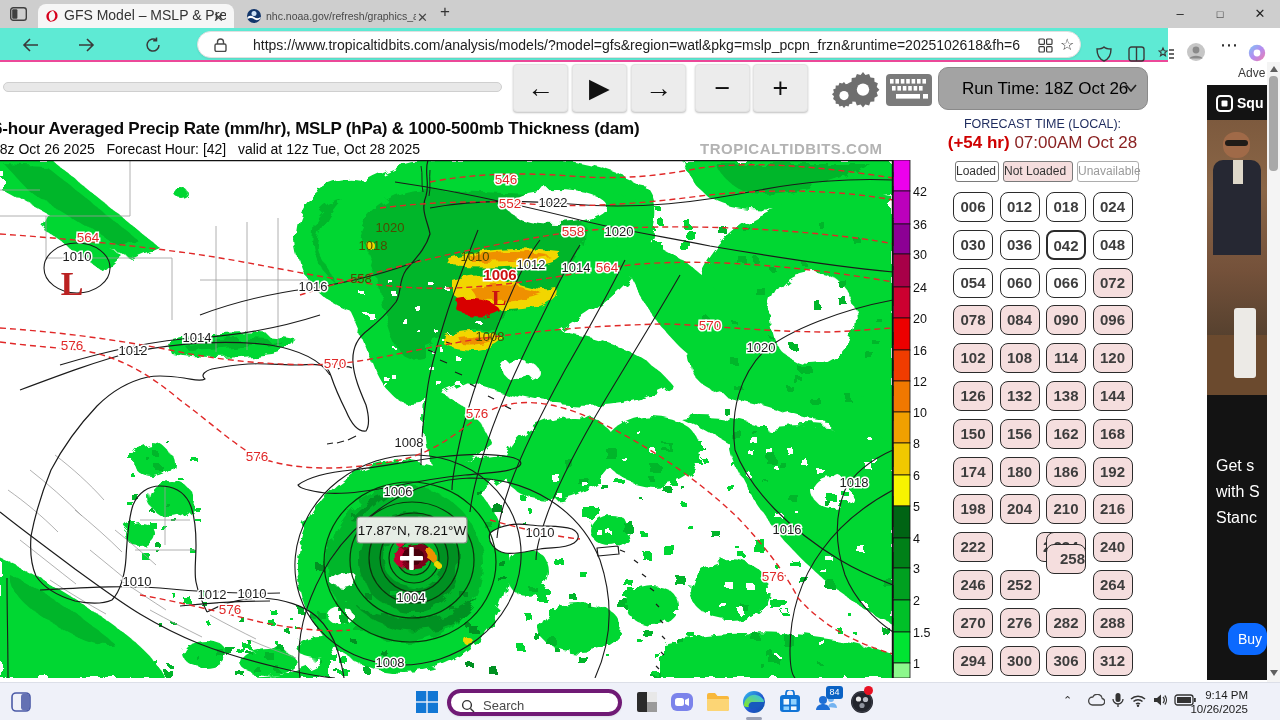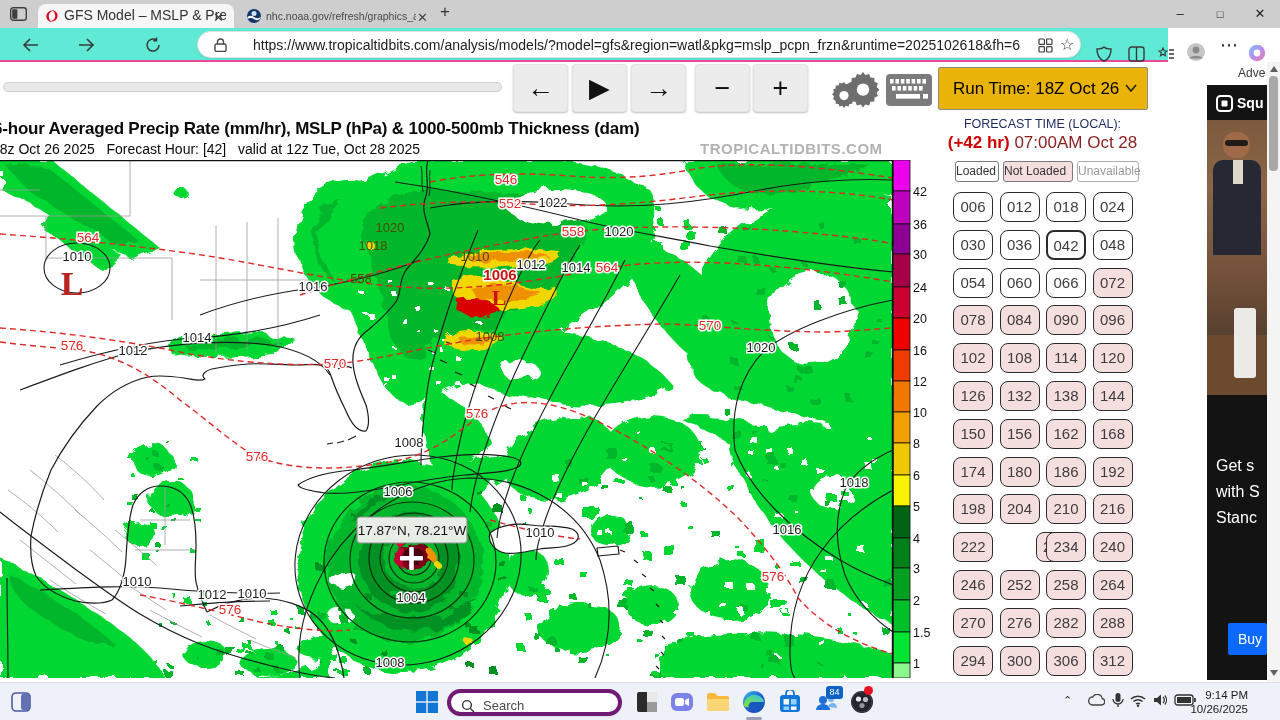--- a/index.html
+++ b/index.html
@@ -13,29 +13,29 @@
 .tabx{position:absolute;top:6px;font-size:13px;color:#444}
 #winctl{position:absolute;right:0;top:0;height:28px;color:#222}
 .wbtn{position:absolute;top:0;width:40px;height:28px;text-align:center;line-height:28px;font-size:13px}
 
 #addr{position:absolute;left:0;top:28px;width:1168px;height:34px;background:#5eead4;border-bottom:2px solid #ec4899}
 #urlpill{position:absolute;left:197px;top:3px;width:884px;height:27px;background:#fff;border:1px solid #e0e0e0;border-radius:14px;box-shadow:0 1px 2px rgba(0,0,0,.08)}
 .aico{position:absolute;top:0;height:34px;line-height:34px;color:#3c3c3c;font-size:15px}
 
 .tbtn{position:absolute;top:64px;width:55px;height:48px;background:#ececec;border:1px solid #e3e3e3;border-radius:4px;box-shadow:0 1px 2px rgba(0,0,0,.25);text-align:center;line-height:46px;font-size:27px;color:#111}
 #slider{position:absolute;left:3px;top:82px;width:499px;height:10px;background:#e8e8e8;border:1px solid #cfcfcf;border-radius:5px}
-#runtime{position:absolute;left:938px;top:67px;width:210px;height:43px;background:#eab308;border:1px solid #8a8a8a;border-radius:2px;font-size:17px;color:#000;line-height:41px;padding-left:14px}
+#runtime{position:absolute;left:938px;top:67px;width:210px;height:43px;background:#a3a3a3;border:1px solid #8a8a8a;border-radius:10px;font-size:17px;color:#000;line-height:41px;padding-left:23px}
 #mtitle{position:absolute;left:-7px;top:119px;font-size:17px;font-weight:bold;color:#0a0a0a;white-space:nowrap;letter-spacing:-.2px}
 #msub{position:absolute;left:-8px;top:141px;font-size:14px;color:#0a0a0a;white-space:nowrap}
 #wmark{position:absolute;left:700px;top:140px;font-size:15px;font-weight:bold;color:#b3b3b3;letter-spacing:.5px}
 
 #fctime{position:absolute;left:940px;top:117px;width:205px;text-align:center;font-size:12.5px;color:#1d2b5e}
 #fctime2{position:absolute;left:925px;top:133px;width:235px;text-align:center;font-size:17px;font-weight:bold;color:#8b2f2f;white-space:nowrap}
 .lgbtn{position:absolute;top:161px;height:21px;border:1px solid #7a7a7a;border-radius:3px;font-size:12px;color:#333;line-height:19px}
-.fh{position:absolute;width:40px;height:30px;border:1.4px solid #2b2b2b;border-radius:8px;background:#fff;font-size:15px;font-weight:normal;color:#3d3d3d;text-align:center;line-height:28px}
+.fh{position:absolute;width:40px;height:30px;border:1.4px solid #2b2b2b;border-radius:8px;background:#fff;font-size:15px;font-weight:bold;color:#3d3d3d;text-align:center;line-height:28px}
 .fhp{background:#f5dede}
 
 #ad{position:absolute;left:1207px;top:85px;width:60px;height:595px;background:#131313;overflow:hidden}
 
 #sbar{position:absolute;left:1267px;top:62px;width:13px;height:620px;background:#f4f4f4}
 
 #tbar{position:absolute;left:0;top:682px;width:1280px;height:38px;background:#eff1f9;border-top:1px solid #dcdfe8}
 .tico{position:absolute;top:7px;width:24px;height:24px}
 #clock{position:absolute;right:32px;top:5px;text-align:right;font-size:11.5px;color:#1a1a1a;line-height:14px}
 </style></head><body>
@@ -815,21 +815,21 @@
     <rect x="37" y="20" width="5" height="4.6" fill="#fff"></rect>
   </svg>
 <div id="runtime">Run Time: 18Z Oct 26<svg class="abs" style="right:10px;top:16px" width="12" height="8">
       <path d="M1 1 L6 7 L11 1" fill="none" stroke="#222" stroke-width="1.6"></path>
     </svg></div>
 <div class="abs" style="left:1238px;top:66px;font-size:12px;color:#3a3a3a">Adve</div>
 <div id="mtitle">6-hour Averaged Precip Rate (mm/hr), MSLP (hPa) &amp; 1000-500mb Thickness (dam)</div>
 <div id="msub">18z Oct 26 2025&nbsp;&nbsp; Forecast Hour: [42]&nbsp;&nbsp; valid at 12z Tue, Oct 28 2025</div>
 <div id="wmark">TROPICALTIDBITS.COM</div>
 <div id="fctime">FORECAST TIME (LOCAL):</div>
-<div id="fctime2"><span style="color:#cf0000">(+42 hr)</span> <span style="font-weight:normal;color:#8b2222;font-size:17px">07:00AM Oct 28</span></div>
+<div id="fctime2"><span style="color:#cf0000">(+54 hr)</span> <span style="font-weight:normal;color:#8b2222;font-size:17px">07:00AM Oct 28</span></div>
 <div class="lgbtn" style="left:955px;width:44px">Loaded</div>
 <div class="lgbtn" style="left:1003px;width:70px;background:#f5dede">Not Loaded</div>
 <div class="lgbtn" style="left:1077px;width:62px;color:#9a9a9a;border-color:#adadad">Unavailable</div>
 <div class="fh" style="left:953px;top:192.0px;">006</div>
 <div class="fh" style="left:999.5px;top:192.0px;">012</div>
 <div class="fh" style="left:1046px;top:192.0px;">018</div>
 <div class="fh" style="left:1092.5px;top:192.0px;">024</div>
 <div class="fh" style="left:953px;top:229.8px;">030</div>
 <div class="fh" style="left:999.5px;top:229.8px;">036</div>
 <div class="fh" style="left:1046px;top:229.8px;border-width:2px;line-height:27px;">042</div>
@@ -861,21 +861,21 @@
 <div class="fh fhp" style="left:953px;top:494.4px;">198</div>
 <div class="fh fhp" style="left:999.5px;top:494.4px;">204</div>
 <div class="fh fhp" style="left:1046px;top:494.4px;">210</div>
 <div class="fh fhp" style="left:1092.5px;top:494.4px;">216</div>
 <div class="fh fhp" style="left:953px;top:532.2px;">222</div>
 <div class="fh fhp" style="left:999.5px;top:532.2px;margin-left:36px;">228</div>
 <div class="fh fhp" style="left:1046px;top:532.2px;">234</div>
 <div class="fh fhp" style="left:1092.5px;top:532.2px;">240</div>
 <div class="fh fhp" style="left:953px;top:570.0px;">246</div>
 <div class="fh fhp" style="left:999.5px;top:570.0px;">252</div>
-<div class="fh fhp" style="left:1046px;top:570.0px;">258</div>
+<div class="fh fhp" style="left:1046px;top:544px;text-align:right;">258</div>
 <div class="fh fhp" style="left:1092.5px;top:570.0px;">264</div>
 <div class="fh fhp" style="left:953px;top:607.8px;">270</div>
 <div class="fh fhp" style="left:999.5px;top:607.8px;">276</div>
 <div class="fh fhp" style="left:1046px;top:607.8px;">282</div>
 <div class="fh fhp" style="left:1092.5px;top:607.8px;">288</div>
 <div class="fh fhp" style="left:953px;top:645.6px;">294</div>
 <div class="fh fhp" style="left:999.5px;top:645.6px;">300</div>
 <div class="fh fhp" style="left:1046px;top:645.6px;">306</div>
 <div class="fh fhp" style="left:1092.5px;top:645.6px;">312</div>
 <div id="ad">
@@ -886,21 +886,21 @@
  <span class="abs" style="left:30px;top:10px;color:#fff;font-size:14px;font-weight:bold">Squ</span>
  <div class="abs" style="left:0;top:35px;width:60px;height:275px;background:linear-gradient(180deg,#7d5a3e 0%,#8a6647 25%,#74513a 55%,#54402e 80%,#463526 100%)">
    <div class="abs" style="left:16px;top:12px;width:27px;height:26px;border-radius:46%;background:#a06a48"></div>
    <div class="abs" style="left:18px;top:20px;width:23px;height:6px;border-radius:3px;background:#201c18"></div>
    <div class="abs" style="left:6px;top:40px;width:48px;height:95px;border-radius:10px 10px 0 0;background:#262833"></div>
    <div class="abs" style="left:26px;top:40px;width:10px;height:24px;background:#ded8ca"></div>
    <div class="abs" style="left:0px;top:215px;width:60px;height:60px;background:#6b4a2e"></div>
    <div class="abs" style="left:27px;top:188px;width:22px;height:70px;border-radius:3px;background:#eceae6"></div>
  </div>
  <div class="abs" style="left:9px;top:368px;color:#fff;font-size:16px;line-height:26px">Get s<br>with S<br>Stanc</div>
- <div class="abs" style="left:21px;top:538px;width:39px;height:32px;background:#0b69ff;border-radius:2px;color:#fff;font-size:14px;line-height:32px;padding-left:10px">Buy</div>
+ <div class="abs" style="left:21px;top:538px;width:39px;height:32px;background:#0b69ff;border-radius:12px;color:#fff;font-size:14px;line-height:32px;padding-left:10px">Buy</div>
 </div>
 <div id="sbar">
  <svg class="abs" style="left:3px;top:4px" width="8" height="6">
       <path d="M0 6 L4 0 L8 6 Z" fill="#606060"></path>
     </svg>
  <div class="abs" style="left:2px;top:14px;width:9px;height:95px;background:#a8a8a8;border-radius:4px"></div>
  <svg class="abs" style="left:3px;top:608px" width="8" height="6">
       <path d="M0 0 L4 6 L8 0 Z" fill="#606060"></path>
     </svg>
 </div>

